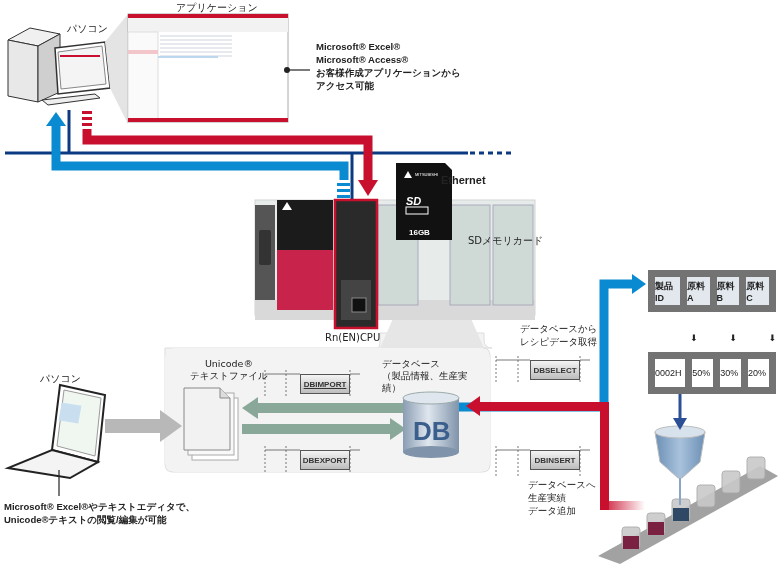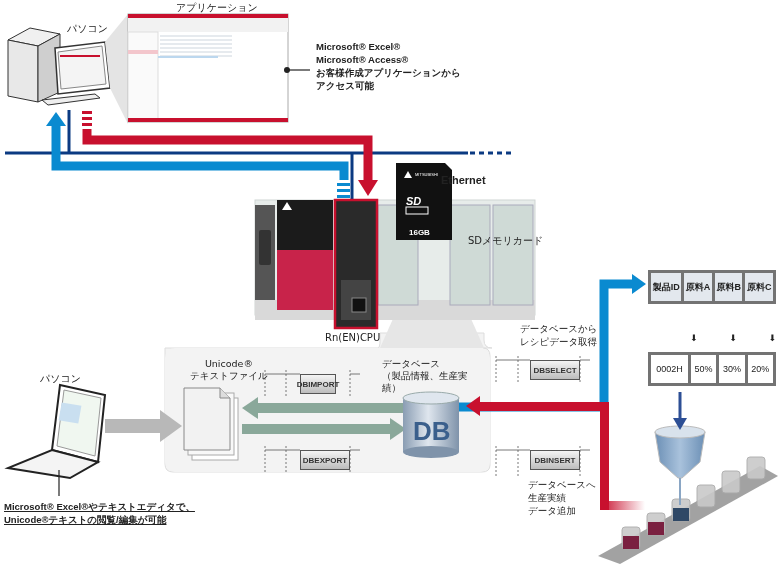--- a/index.html
+++ b/index.html
@@ -6,21 +6,21 @@
   body { width:780px; height:564px; position:relative; overflow:hidden;
          font-family:"DejaVu Sans", sans-serif; color:#222; }
   .abs { position:absolute; }
   .lbl { position:absolute; font-size:10px; color:#222; white-space:nowrap; line-height:12px; }
   .bold { font-weight:bold; font-family:"Liberation Sans", sans-serif; }
   svg { position:absolute; left:0; top:0; }
   .fb { position:absolute; height:20px; border:1px solid #555; background:linear-gradient(#f4f4f4,#bdbdbd);
         font-family:"Liberation Sans", sans-serif; font-weight:bold; font-size:8px; color:#333;
         display:flex; align-items:center; justify-content:center; box-sizing:border-box; }
   table.recipe { position:absolute; border-collapse:collapse; font-family:"Liberation Sans", sans-serif; font-size:9px; }
-  table.recipe td { border:3px solid #737373; text-align:center; padding:0; height:28px; }
+  table.recipe td { border:7px solid #737373; padding:0; height:28px; }
   table.recipe td.h { background:#e3e8ee; font-weight:bold; }
 </style>
 </head>
 <body>
 
 <svg width="780" height="564">
   <defs>
     <linearGradient id="dbg" x1="0" x2="1">
       <stop offset="0" stop-color="#8a9db3"></stop>
         <stop offset="0.45" stop-color="#dfe6ee"></stop>
@@ -238,37 +238,37 @@
 
 <div class="abs" style="left:190px; top:358px; font-size:9.5px; line-height:12px; text-align:center;">
   <div>Unicode®</div>
   <div>テキストファイル</div>
 </div>
 <div class="abs" style="left:382px; top:358px; font-size:9.5px; line-height:12px; width:100px;">
   <div>データベース</div>
   <div>（製品情報、生産実績）</div>
 </div>
 
-<div class="fb" style="left:300px; top:374px; width:36px;">DBIMPORT</div>
+<div class="fb" style="left:300px; top:374px; width:50px;text-decoration:underline;">DBIMPORT</div>
 <div class="fb" style="left:300px; top:450px; width:50px;">DBEXPORT</div>
 <div class="fb" style="left:530px; top:360px; width:50px;">DBSELECT</div>
 <div class="fb" style="left:530px; top:450px; width:50px;">DBINSERT</div>
 
 <div class="abs" style="left:520px; top:322px; font-size:9.5px; line-height:13px;">
   <div>データベースから</div>
   <div>レシピデータ取得</div>
 </div>
 <div class="abs" style="left:528px; top:478px; font-size:9.5px; line-height:13px;">
   <div>データベースへ</div>
   <div>生産実績</div>
   <div>データ追加</div>
 </div>
 
 <div class="lbl" style="left:40px; top:373px;">パソコン</div>
-<div class="abs bold" style="left:4px; top:500px; font-size:9.5px; line-height:13px;text-decoration:underline;">
+<div class="abs bold" style="left:4px; top:500px; font-size:9.5px; line-height:13px;">
   <div>Microsoft® Excel®やテキストエディタで、</div>
   <div>Unicode®テキストの閲覧/編集が可能</div>
 </div>
 
 <table class="recipe" style="left:648px; top:270px; width:128px;">
   <tbody>
       <tr>
     <td class="h">製品ID</td>
     <td class="h">原料A</td>
     <td class="h">原料B</td>

